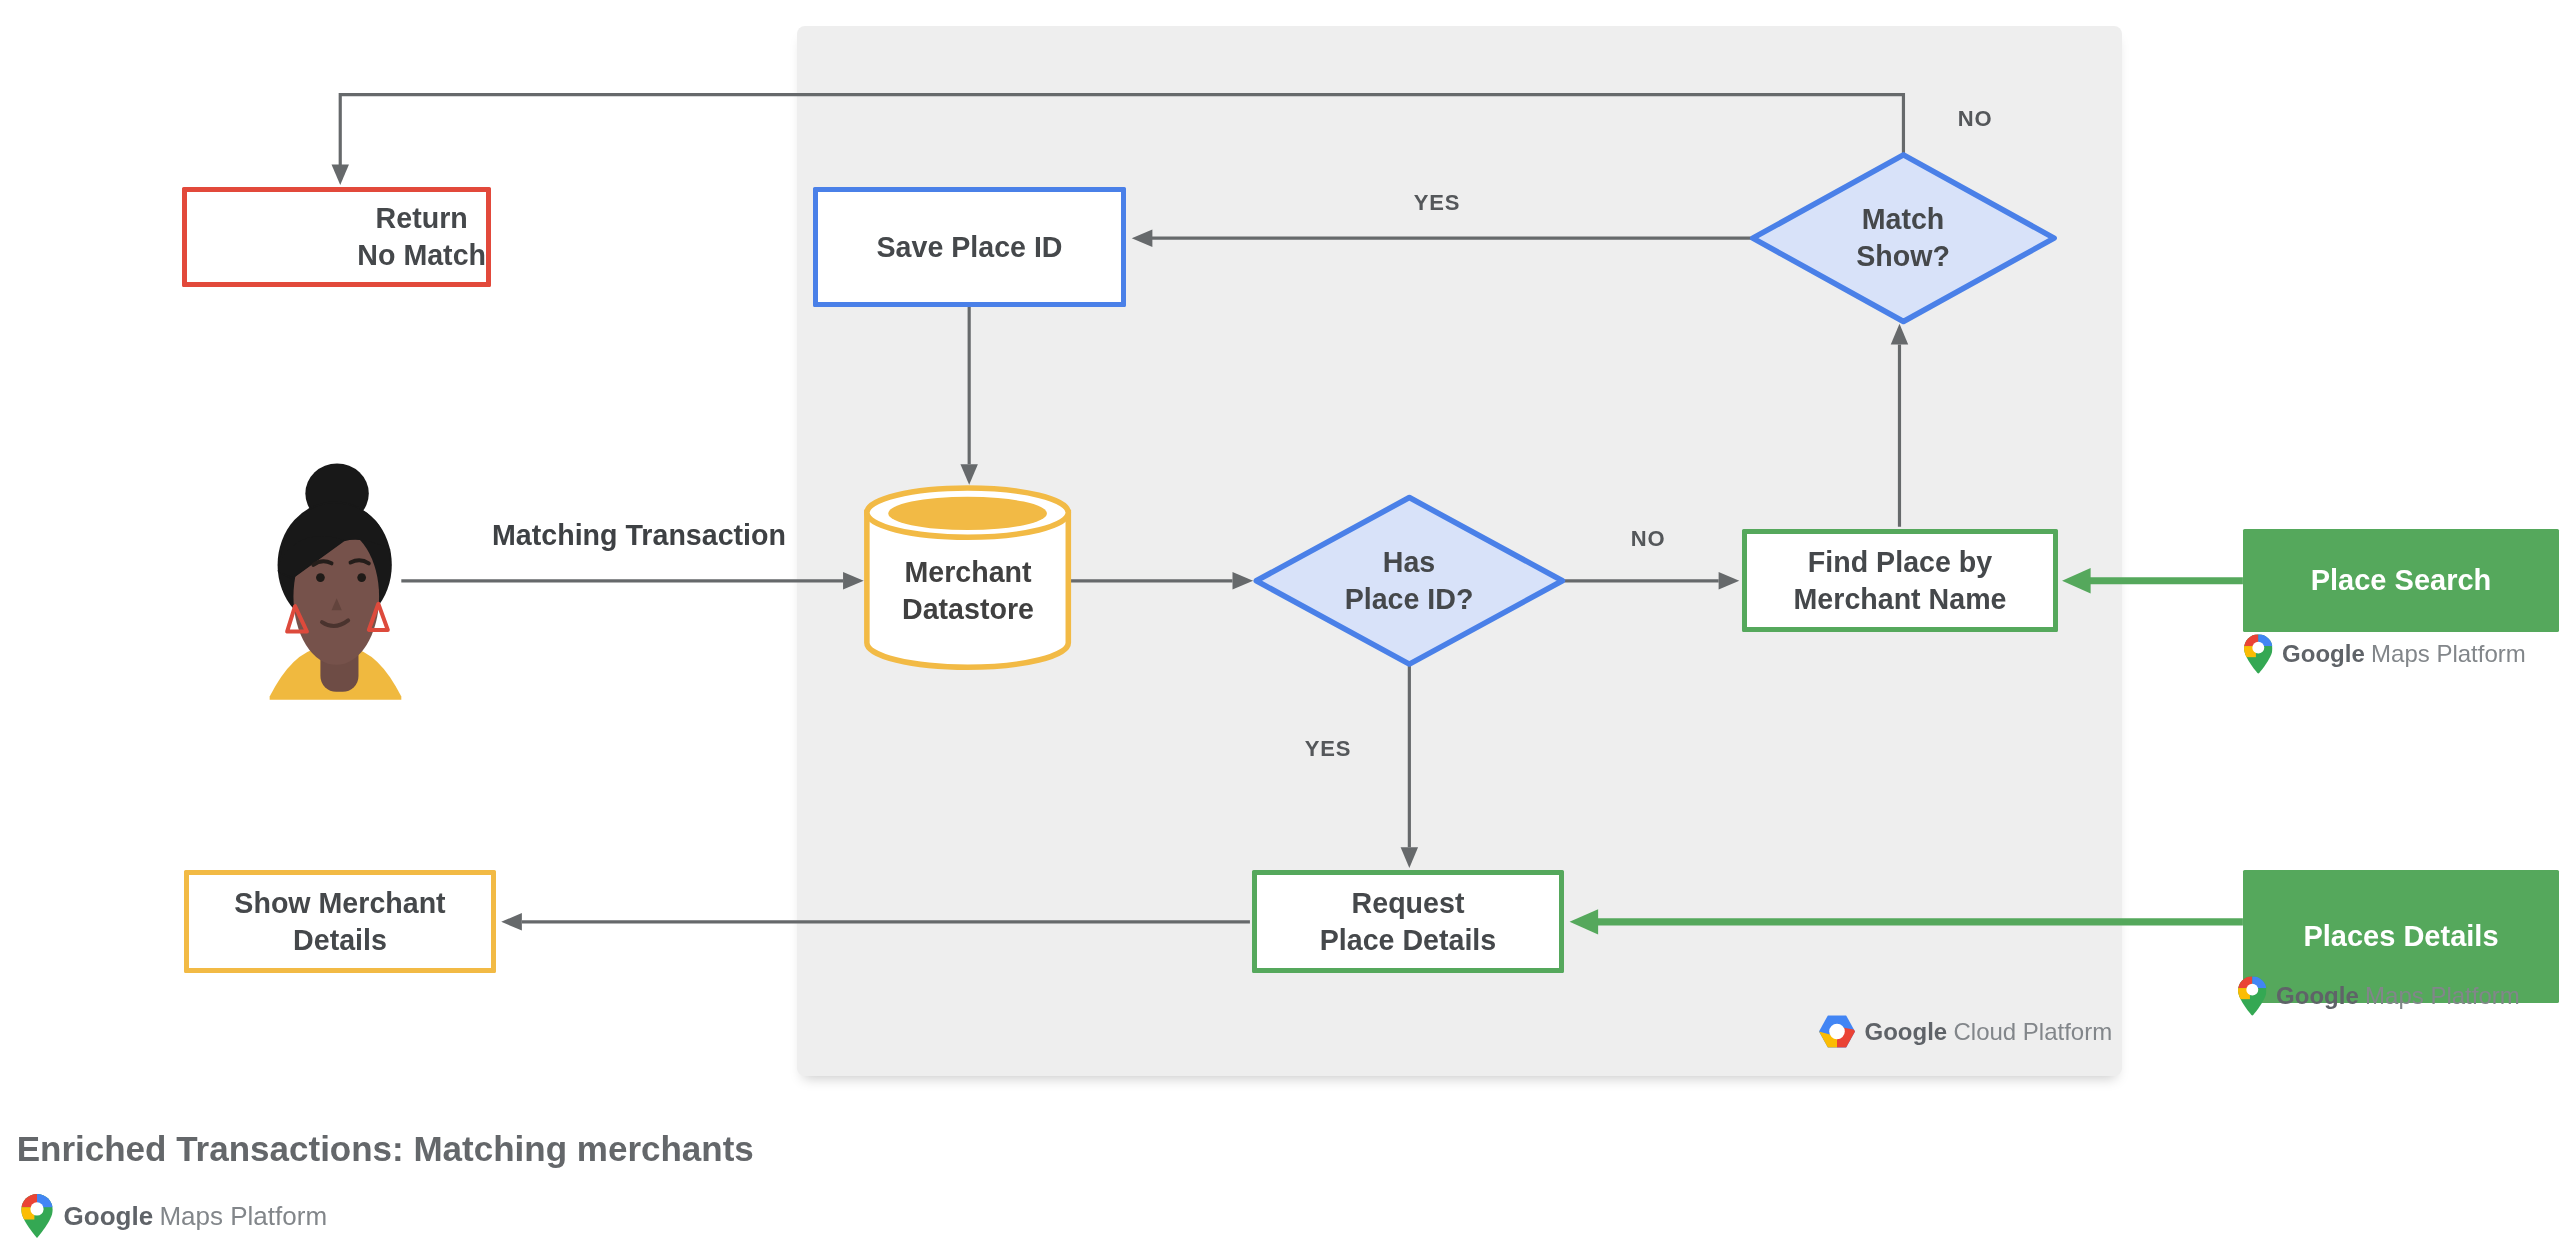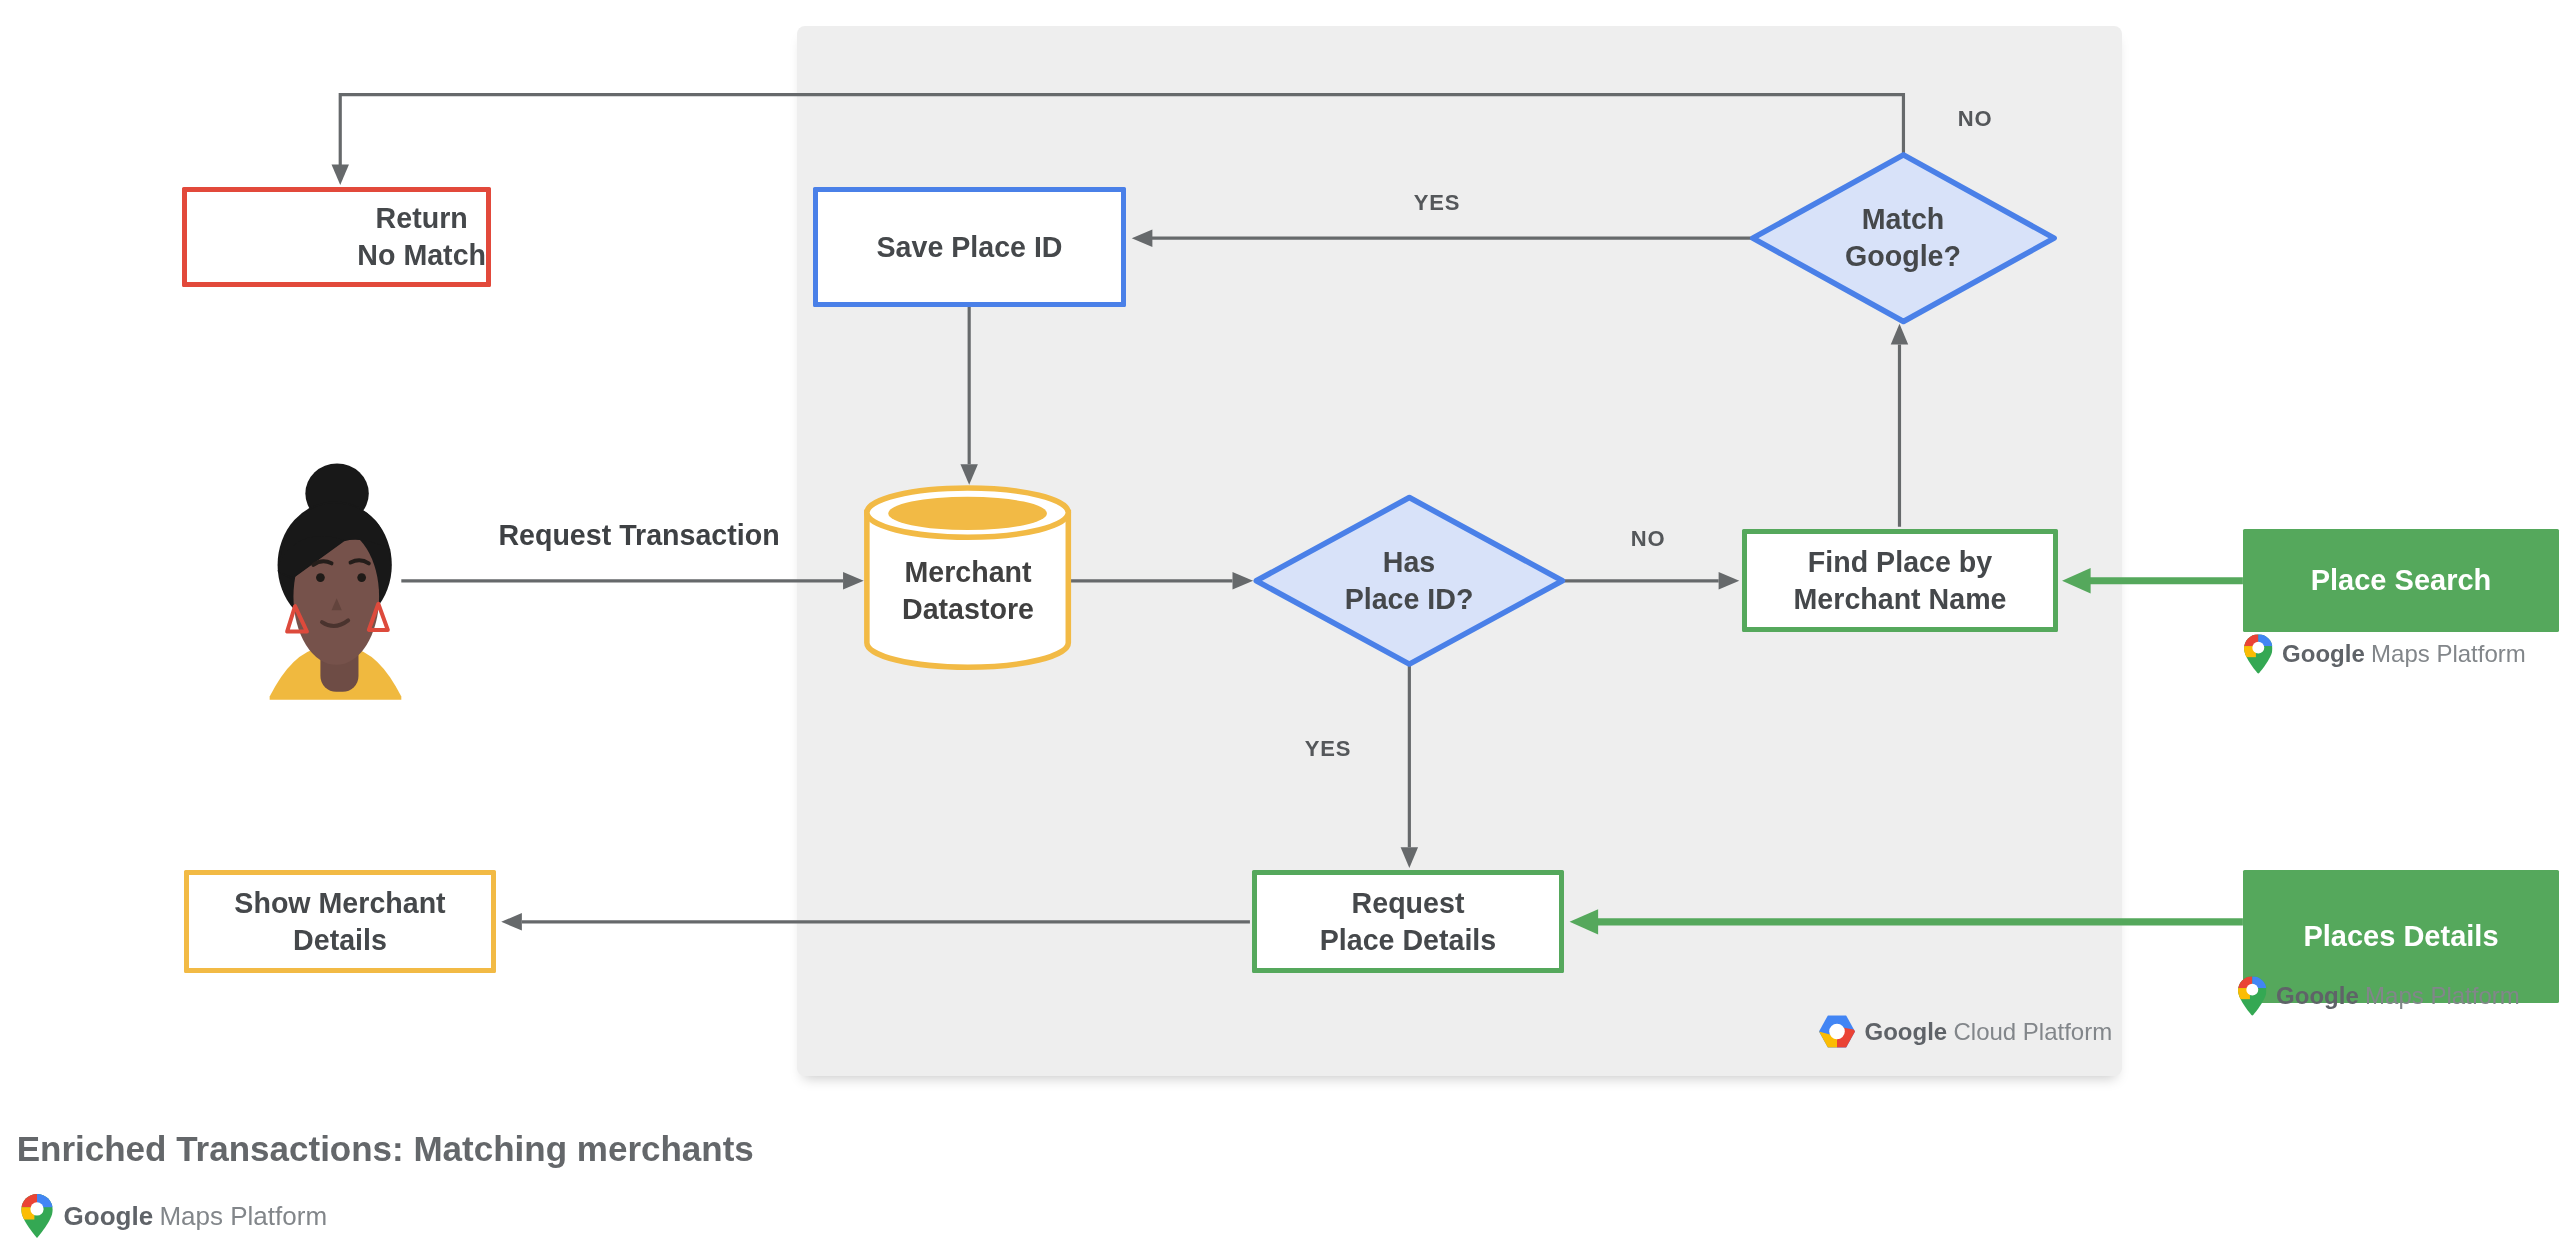--- a/index.html
+++ b/index.html
@@ -179,28 +179,28 @@
   <div class="node fill-green" style="left:2243px;top:870px;width:316px;height:133px;">
     <span>Places Details</span>
   </div>
 
   <div class="overlay-text" style="left:1409px;top:581px;">
     <span style="display:block">Has</span>
     <span style="display:block">Place ID?</span>
   </div>
   <div class="overlay-text" style="left:1903px;top:238px;">
     <span style="display:block">Match</span>
-    <span style="display:block">Google?</span>
+    <span style="display:block">Show?</span>
   </div>
   <div class="overlay-text cyl-text" style="left:968px;top:591px;">
     <span style="display:block">Merchant</span>
     <span style="display:block">Datastore</span>
   </div>
 
-  <div class="edge-label big" style="left:639px;top:535px;">Request Transaction</div>
+  <div class="edge-label big" style="left:639px;top:535px;">Matching Transaction</div>
   <div class="edge-label" style="left:1437px;top:203px;">YES</div>
   <div class="edge-label" style="left:1975px;top:119px;">NO</div>
   <div class="edge-label" style="left:1648px;top:539px;">NO</div>
   <div class="edge-label" style="left:1328px;top:749px;">YES</div>
 
   <div class="logo" style="left:2244px;top:634px;">
     <svg width="28.6" height="40" viewBox="0 0 36 50">
       <defs>
           <clipPath id="pinA">
             <path d="M18 0 C8 0 0 8 0 18 C0 30 18 50 18 50 C18 50 36 30 36 18 C36 8 28 0 18 0 Z"></path>

